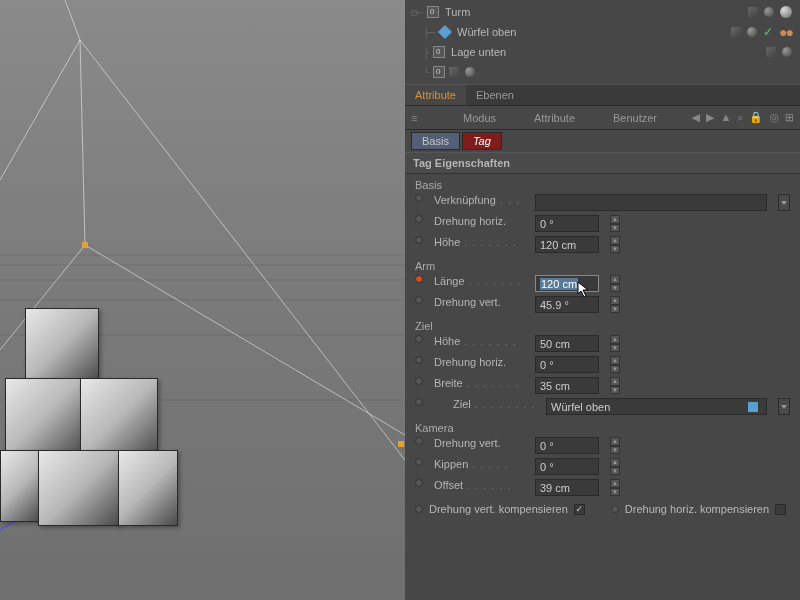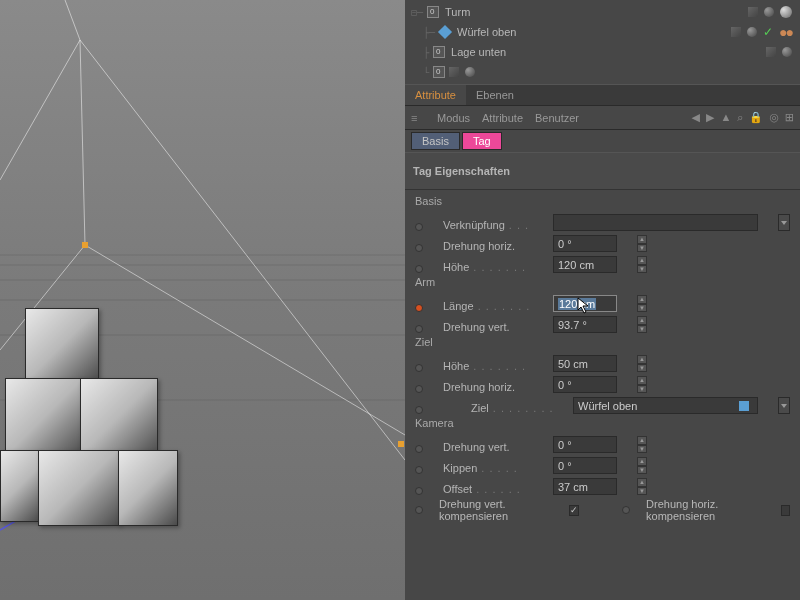--- a/index.html
+++ b/index.html
@@ -25,47 +25,47 @@
 .dot-box { width: 10px; height: 10px; background: linear-gradient(135deg,#666,#444); }
 .dot-circle { width: 10px; height: 10px; border-radius: 50%; background: radial-gradient(circle at 30% 30%, #999, #444); }
 .tag-ball { width: 12px; height: 12px; border-radius: 50%; background: radial-gradient(circle at 30% 30%, #ddd, #666); }
 .green-check { color: #5c5; font-size: 12px; }
 .orange-dots { color: #c85; font-size: 14px; letter-spacing: -2px; }
 .tabs { display: flex; background: #3a3a3a; border-top: 1px solid #555; border-bottom: 1px solid #2a2a2a; height: 22px; }
 .tab { padding: 4px 10px; color: #999; cursor: pointer; }
 .tab.active { color: #d89040; background: #474747; }
 .menubar { display: flex; align-items: center; height: 24px; padding: 0 6px; gap: 12px; background: #474747; border-bottom: 1px solid #2a2a2a; }
 .menu-icon { width: 14px; color: #888; }
-.menu-item { color: #999; cursor: pointer; }
+.menu-item { color: #999; cursor: pointer; margin-left: 26px; }
 .nav-icons { margin-left: auto; display: flex; gap: 6px; color: #888; }
 .nav-icons span { cursor: pointer; }
 .obj-header { display: flex; align-items: center; padding: 4px 6px; gap: 6px; background: #474747; }
 .cam-icon { width: 20px; height: 16px; background: #333; border: 1px solid #666; border-radius: 2px; position: relative; }
 .cam-icon::after { content: ""; position: absolute; right: -4px; top: 4px; width: 4px; height: 6px; background: #333; border: 1px solid #666; }
 .subtabs { display: flex; gap: 2px; padding: 2px 6px; }
 .subtab { padding: 2px 10px; background: #525f77; color: #c5c5c5; border: 1px solid #2a2a2a; cursor: pointer; }
-.subtab.active { background: #ec4899; color: #fff; }
-.section-header { background: #4a4a4a; padding: 12px 8px; color: #b5b5b5; font-weight: bold; border-top: 1px solid #555; border-bottom: 1px solid #333; }
+.subtab.active { background: #7f1d1d; color: #fff; font-style: italic; }
+.section-header { background: #4a4a4a; padding: 4px 8px; color: #b5b5b5; font-weight: bold; border-top: 1px solid #555; border-bottom: 1px solid #333; }
 .props { padding: 2px 0; }
 .group-label { padding: 3px 10px; color: #aaa; }
-.prop-row { display: flex; align-items: flex-end; height: 21px; padding: 0 10px; gap: 20px; }
+.prop-row { display: flex; align-items: flex-start; height: 21px; padding: 0 10px; gap: 11px; }
 .bullet { width: 8px; height: 8px; border-radius: 50%; background: #555; border: 1px solid #333; flex-shrink: 0; }
 .bullet.orange { background: #d85020; }
 .prop-label { width: 90px; color: #b5b5b5; white-space: nowrap; overflow: hidden; }
 .dots { color: #777; letter-spacing: 1px; }
 .prop-input { background: #3a3a3a; border: 1px solid #2a2a2a; color: #ccc; padding: 2px 4px; width: 64px; height: 17px; }
 .prop-input.selected { background: #3a3a3a; border: 1px solid #888; }
 .prop-input.selected .seltext { background: #5a7a9a; color: #fff; padding: 0 1px; }
 .spinner { width: 10px; height: 17px; display: flex; flex-direction: column; }
 .spinner div { flex: 1; background: #555; border: 1px solid #333; font-size: 6px; text-align: center; line-height: 6px; color: #999; cursor: pointer; }
 .link-field { flex: 1; background: #3a3a3a; border: 1px solid #2a2a2a; height: 17px; padding: 2px 4px; color: #ccc; display: flex; align-items: center; }
 .link-chevron { width: 12px; height: 17px; background: #4a4a4a; border: 1px solid #2a2a2a; color: #999; display: flex; align-items: center; justify-content: center; cursor: pointer; }
 .triangle { width: 0; height: 0; border-left: 3px solid transparent; border-right: 3px solid transparent; border-top: 4px solid #999; }
 .checkbox { width: 11px; height: 11px; background: #3a3a3a; border: 1px solid #2a2a2a; display: inline-flex; align-items: center; justify-content: center; color: #ccc; font-size: 9px; }
-.check-row { display: flex; align-items: center; gap: 16px; padding: 3px 10px; }
+.check-row { display: flex; align-items: center; gap: 6px; padding: 3px 10px; }
 .cursor { position: absolute; pointer-events: none; }
 .cube-link-icon { width: 10px; height: 10px; background: #5a9fd4; margin-left: auto; margin-right: 4px; }
 svg.scene { position: absolute; top: 0; left: 0; width: 100%; height: 100%; }
 </style>
 </head>
 <body>
 
 <div class="viewport">
   <svg class="scene" viewBox="0 0 405 600">
     <line x1="0" y1="255" x2="405" y2="255" stroke="rgba(90,90,90,0.4)"></line>
@@ -209,41 +209,50 @@
           <div>▲</div>
           <div>▼</div>
         </div>
       <svg class="cursor" style="left:172px;top:6px" width="14" height="18">
           <path d="M1 1 L1 13 L4 10 L7 16 L9 15 L6 9 L11 9 Z" fill="#fff" stroke="#000" stroke-width="1"></path>
         </svg>
     </div>
     <div class="prop-row">
       <span class="bullet"></span>
       <span class="prop-label"><span>Drehung vert.</span></span>
-      <div class="prop-input">93.7 °</div>
+      <div class="prop-input">45.9 °</div>
       <div class="spinner">
           <div>▲</div>
           <div>▼</div>
         </div>
     </div>
 
     <div class="group-label">Ziel</div>
     <div class="prop-row">
       <span class="bullet"></span>
       <span class="prop-label"><span>Höhe</span><span class="dots"> . . . . . . .</span></span>
       <div class="prop-input">50 cm</div>
       <div class="spinner">
           <div>▲</div>
           <div>▼</div>
         </div>
     </div>
     <div class="prop-row">
       <span class="bullet"></span>
       <span class="prop-label"><span>Drehung horiz.</span></span>
       <div class="prop-input">0 °</div>
+      <div class="spinner">
+          <div>▲</div>
+          <div>▼</div>
+        </div>
+    </div>
+    <div class="prop-row">
+      <span class="bullet"></span>
+      <span class="prop-label"><span>Breite</span><span class="dots"> . . . . . . .</span></span>
+      <div class="prop-input">35 cm</div>
       <div class="spinner">
           <div>▲</div>
           <div>▼</div>
         </div>
     </div>
     <div class="prop-row">
       <span class="bullet"></span>
       <span style="width:8px"></span>
       <span class="prop-label" style="width:82px"><span>Ziel</span><span class="dots"> . . . . . . . .</span></span>
       <div class="link-field">
@@ -270,21 +279,21 @@
       <span class="prop-label"><span>Kippen</span><span class="dots"> . . . . .</span></span>
       <div class="prop-input">0 °</div>
       <div class="spinner">
           <div>▲</div>
           <div>▼</div>
         </div>
     </div>
     <div class="prop-row">
       <span class="bullet"></span>
       <span class="prop-label"><span>Offset</span><span class="dots"> . . . . . .</span></span>
-      <div class="prop-input">37 cm</div>
+      <div class="prop-input">39 cm</div>
       <div class="spinner">
           <div>▲</div>
           <div>▼</div>
         </div>
     </div>
     <div class="check-row">
       <span class="bullet"></span>
       <span>Drehung vert. kompensieren</span>
       <span class="checkbox">✓</span>
       <span style="width:14px"></span>

